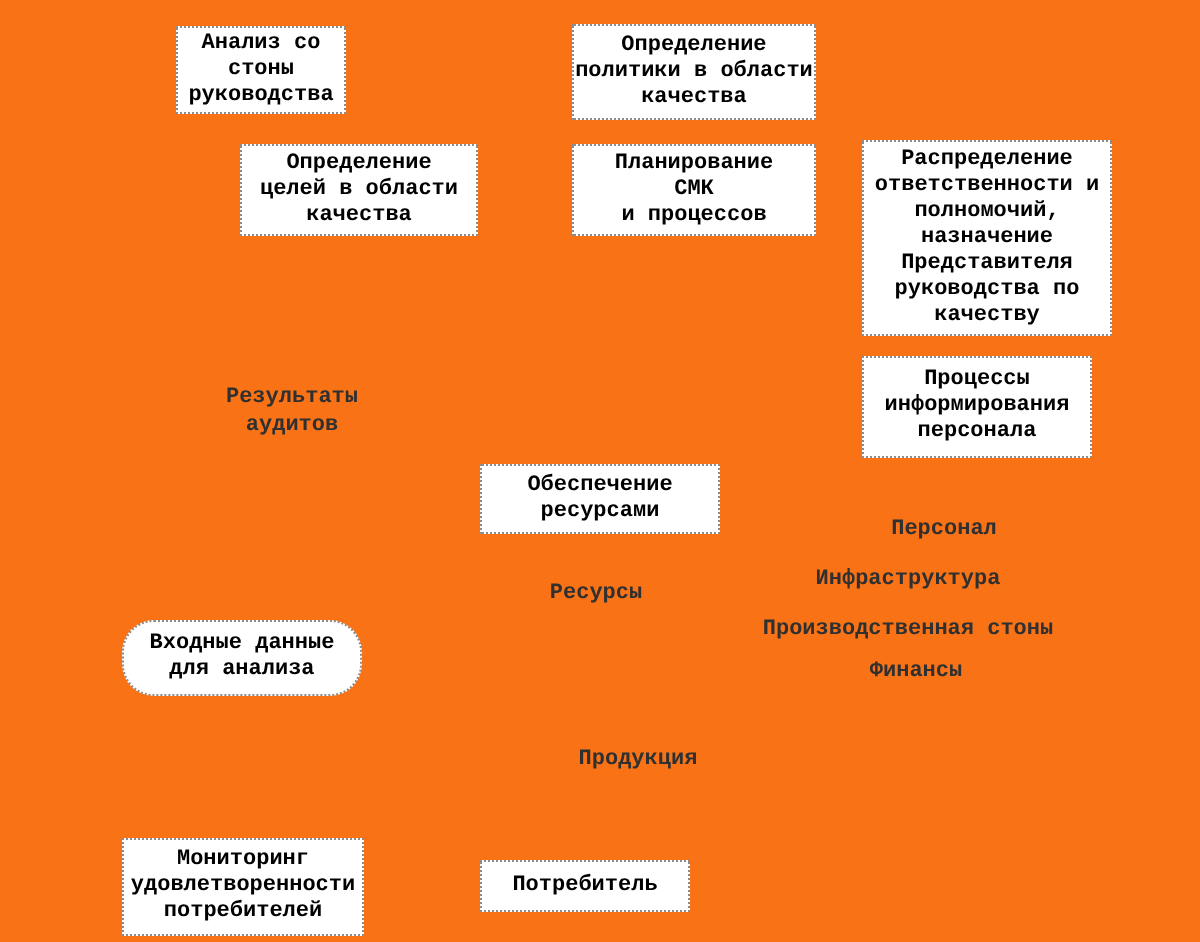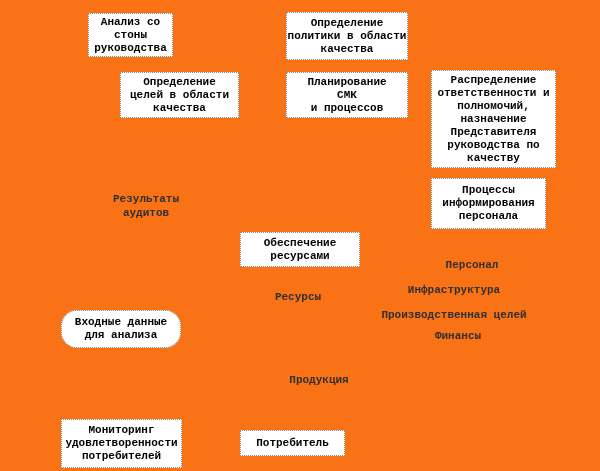--- a/index.html
+++ b/index.html
@@ -70,17 +70,17 @@
 удовлетворенности
 потребителей</div>
       <div class="box" style="left: 240px; top: 430px; width: 105px; height: 26px;">Потребитель</div>
     </div>
   <div>
       <div class="faint" style="left: 96px; top: 192px; width: 100px;">Результаты
 аудитов</div>
       <div class="faint" style="left: 422px; top: 258px; width: 100px;">Персонал</div>
       <div class="faint" style="left: 398px; top: 283px; width: 112px;">Инфраструктура</div>
       <div class="faint" style="left: 258px; top: 290px; width: 80px;">Ресурсы</div>
-      <div class="faint" style="left: 378px; top: 308px; width: 152px;">Производственная целей</div>
+      <div class="faint" style="left: 378px; top: 308px; width: 152px;">Производственная стоны</div>
       <div class="faint" style="left: 408px; top: 329px; width: 100px;">Финансы</div>
       <div class="faint" style="left: 269px; top: 373px; width: 100px;">Продукция</div>
     </div>
 </div>
 
 </body></html>

